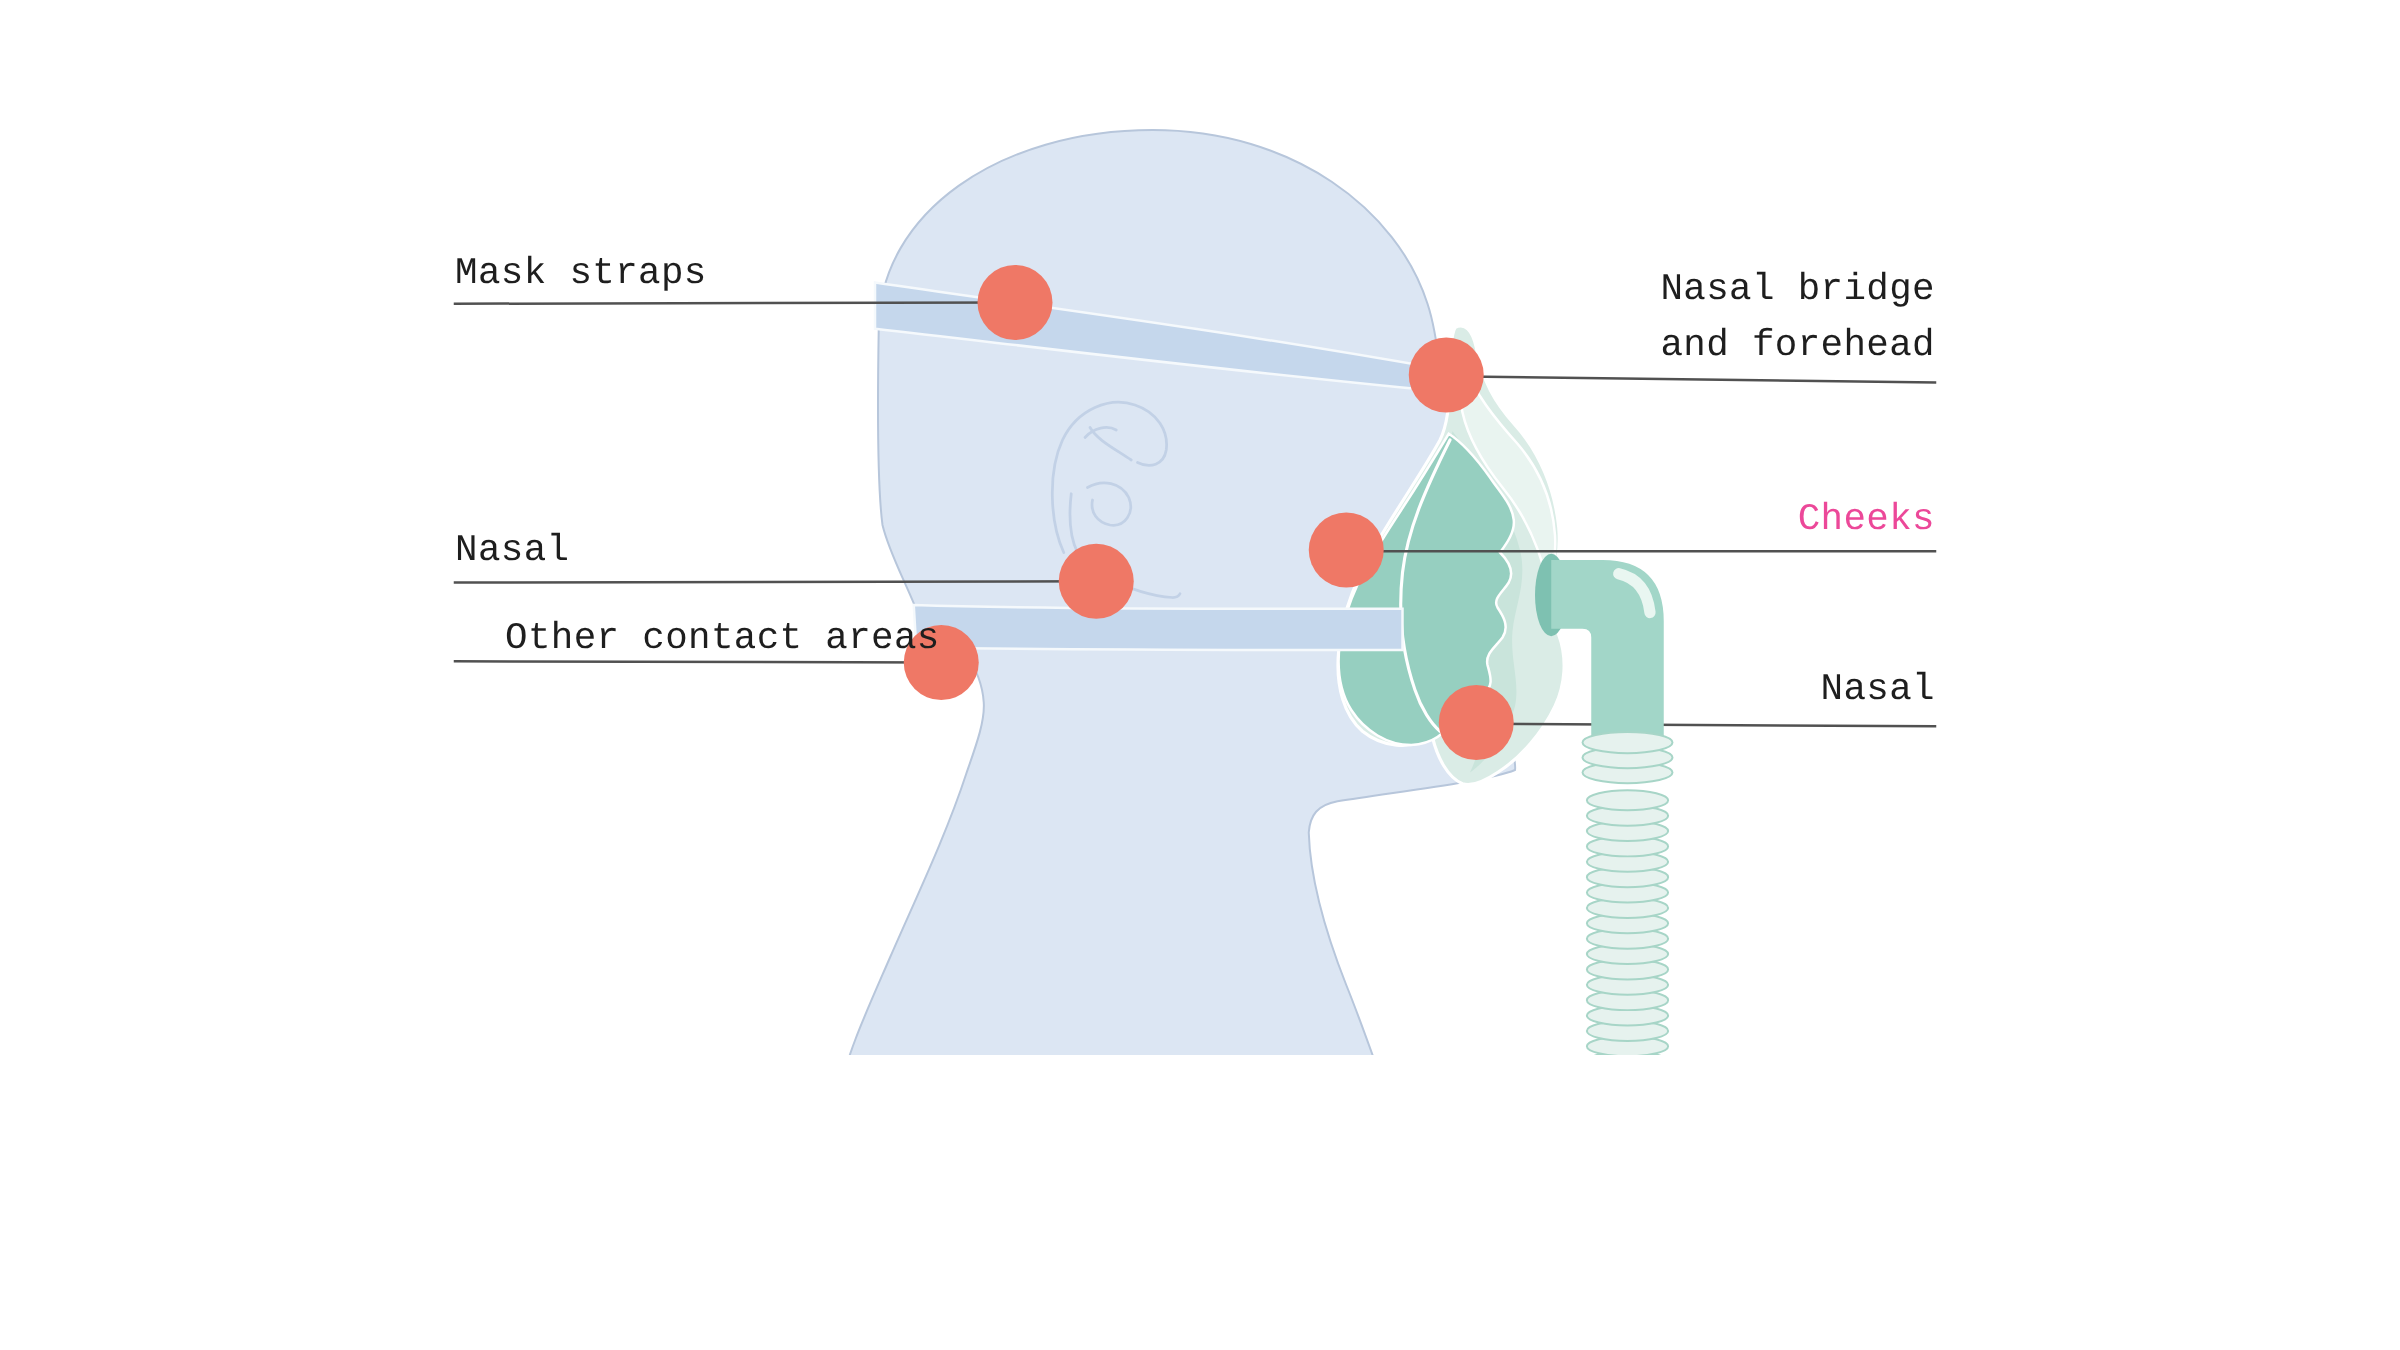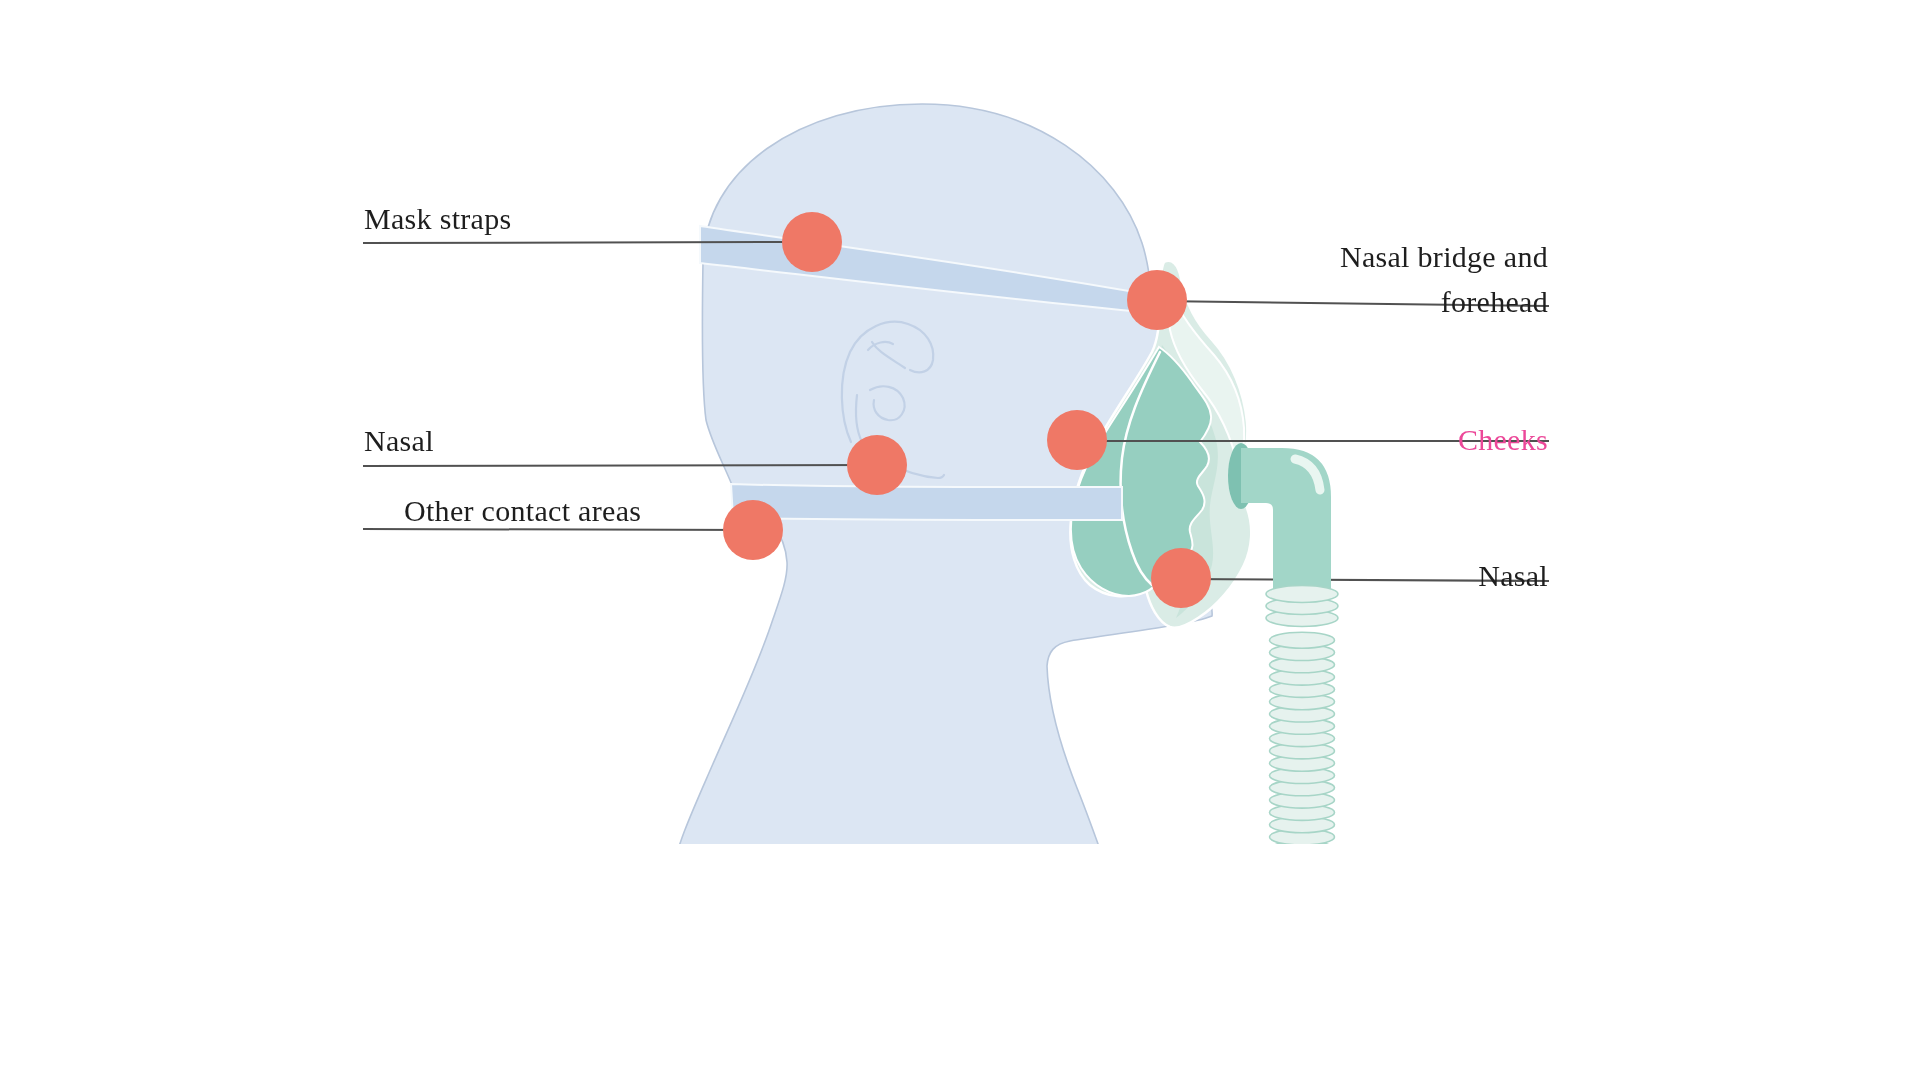--- a/index.html
+++ b/index.html
@@ -1,25 +1,25 @@
 <!DOCTYPE html>
 <html><head>
 <meta charset="utf-8">
 <style>
   html,body { margin:0; padding:0; background:#ffffff; }
   #stage {
     position:relative; width:1920px; height:844px; background:#ffffff;
-    font-family:Liberation Serif, serif; overflow:hidden;
+    font-family:Liberation Mono, monospace; overflow:hidden;
   }
   #art { position:absolute; left:0; top:0; }
   .label {
     position:absolute; font-size:30px; line-height:36px; color:#1e1e1e;
     letter-spacing:0.3px; white-space:nowrap;
   }
-  .label.right { text-align:right;margin-top:24px; }
+  .label.right { text-align:right; }
   .label.wrap { white-space:normal; line-height:45px; }
 </style>
 </head>
 <body>
 
 <div id="stage">
 
   <svg id="art" width="1920" height="1080" viewBox="0 0 1920 1080">
 
     <path d="M 703,262

